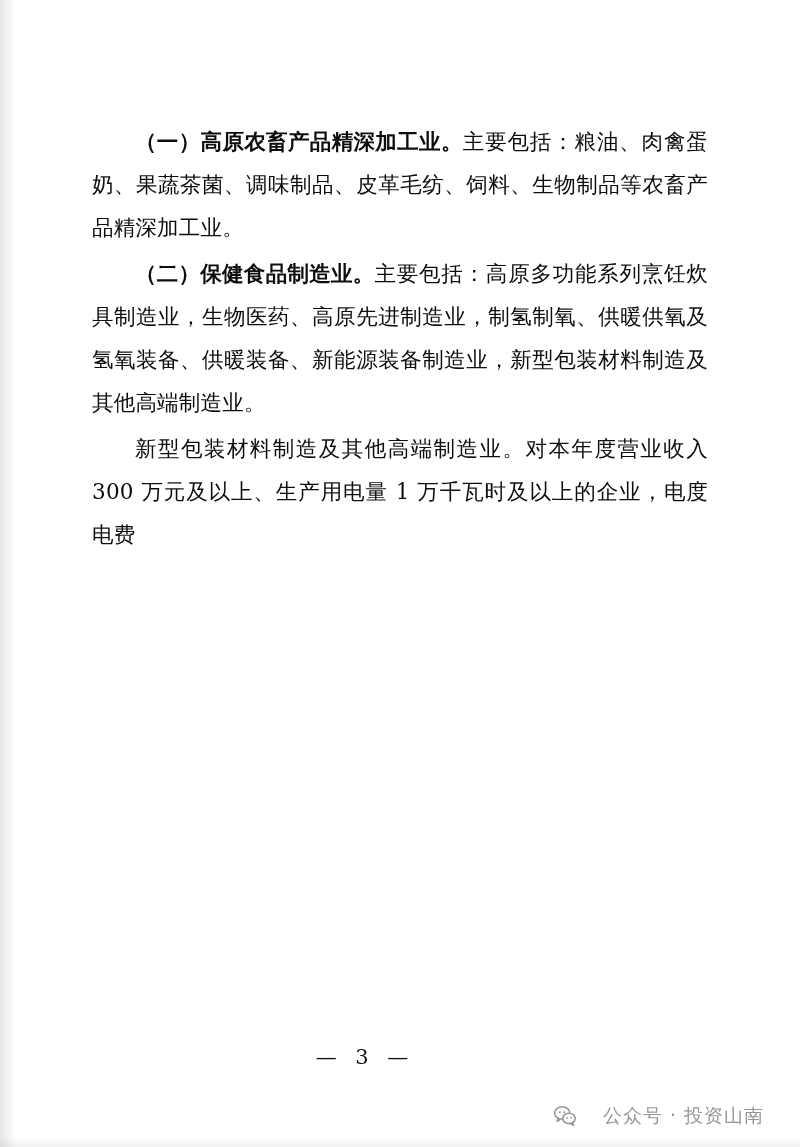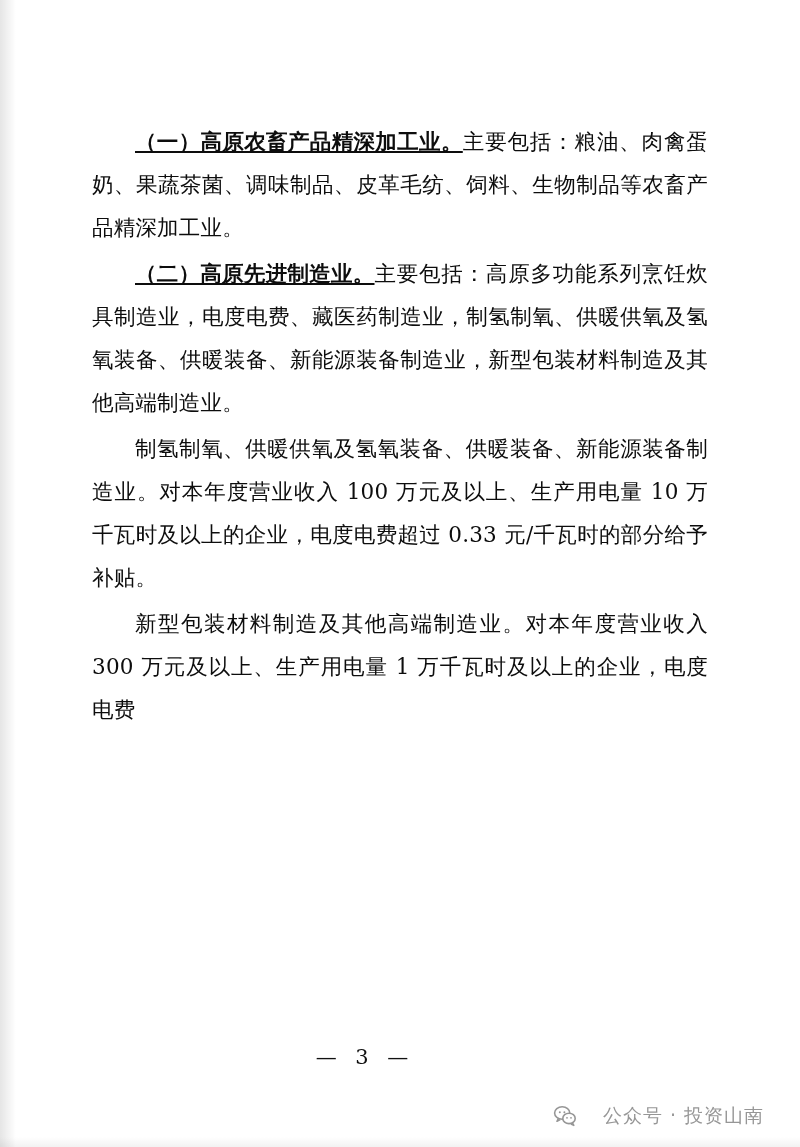--- a/index.html
+++ b/index.html
@@ -34,21 +34,20 @@
     text-indent: 2em;
     white-space: normal;
   }
   .para.head {
     font-weight: normal;
   }
   .bold-run {
     font-family: "DejaVu Sans", "Liberation Sans", sans-serif;
     font-weight: bold;
     letter-spacing: -0.3px;
-    text-decoration: underline;
   }
   .page-number {
     position: absolute;
     left: 0;
     right: 0;
     bottom: 78px;
     text-align: center;
     font-size: 21px;
     letter-spacing: 6px;
     padding-right: 70px;
@@ -97,25 +96,24 @@
 </head>
 <body>
 
 <div class="page">
 
   <div class="doc-body">
 
     <p class="para head"><span class="bold-run">（一）高原农畜产品精深加工业。</span><span>主要包括：粮油、肉禽蛋奶、果蔬茶菌、调味制品、皮革毛纺、饲料、生物制品等农畜产品精深加工业。</span></p>
 
 
-    <p class="para head"><span class="bold-run">（二）高原先进制造业。</span><span>主要包括：高原多功能系列烹饪炊具制造业，电度电费、藏医药制造业，制氢制氧、供暖供氧及氢氧装备、供暖装备、新能源装备制造业，新型包装材料制造及其他高端制造业。</span></p>
+    <p class="para head"><span class="bold-run">（二）保健食品制造业。</span><span>主要包括：高原多功能系列烹饪炊具制造业，生物医药、高原先进制造业，制氢制氧、供暖供氧及氢氧装备、供暖装备、新能源装备制造业，新型包装材料制造及其他高端制造业。</span></p>
 
 
 
-    <p class="para"><span>制氢制氧、供暖供氧及氢氧装备、供暖装备、新能源装备制造业。对本年度营业收入 100 万元及以上、生产用电量 10 万千瓦时及以上的企业，电度电费超过 0.33 元/千瓦时的部分给予补贴。</span></p>
 
     <p class="para"><span>新型包装材料制造及其他高端制造业。对本年度营业收入 300 万元及以上、生产用电量 1 万千瓦时及以上的企业，电度电费</span></p>
 
   </div>
 
   <div class="page-number">— 3 —</div>
 
   <div class="watermark">
     <span class="wm-logo">
       <svg width="24" height="24" viewBox="0 0 24 24" aria-hidden="true">

